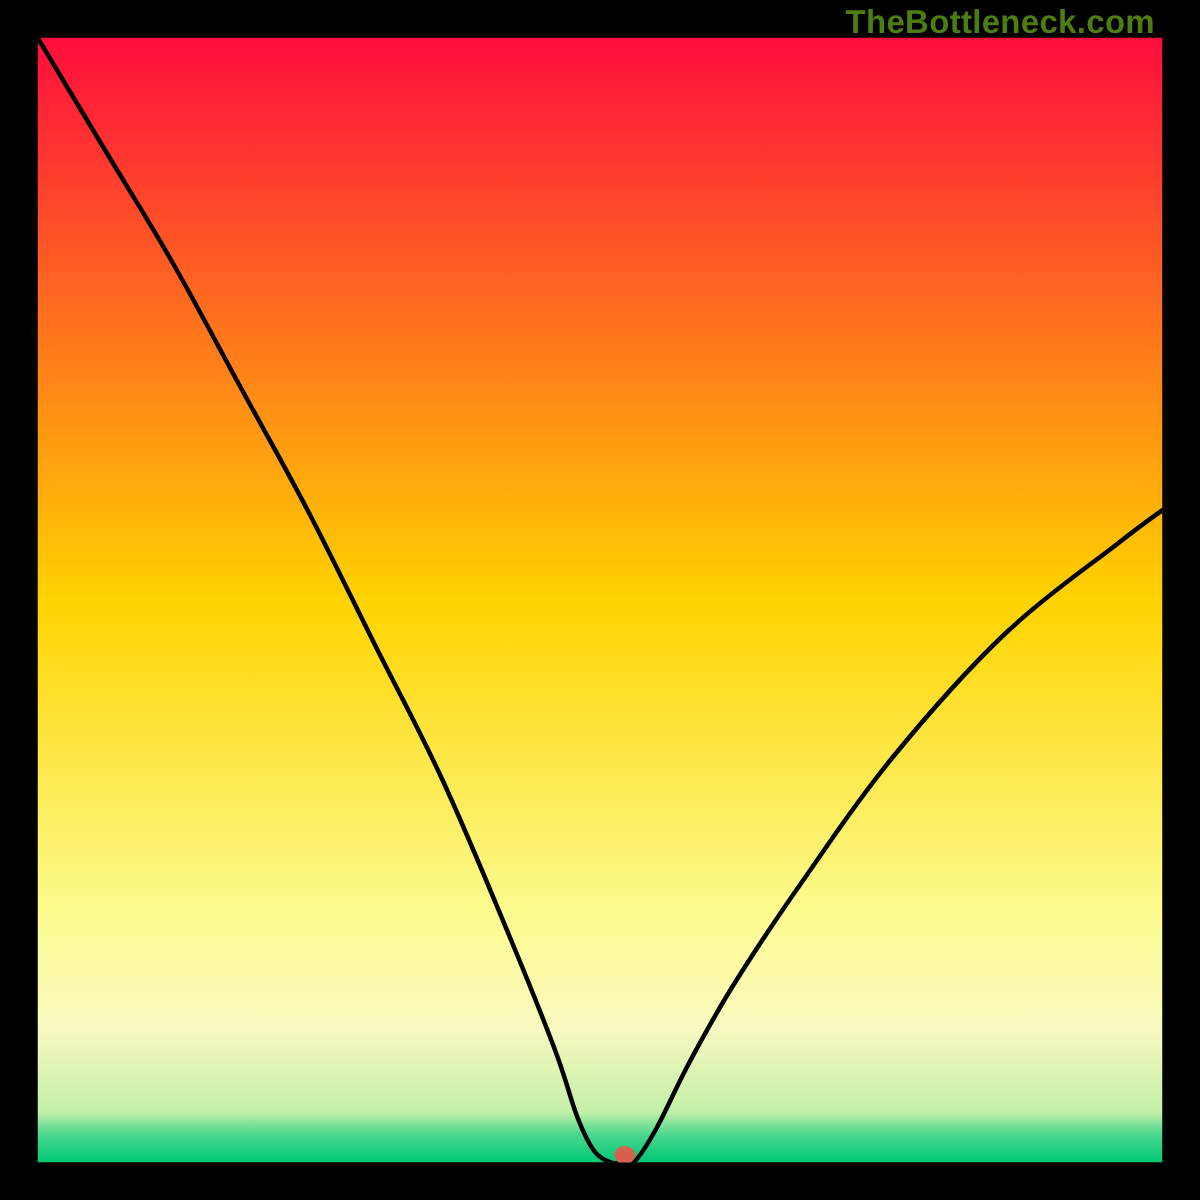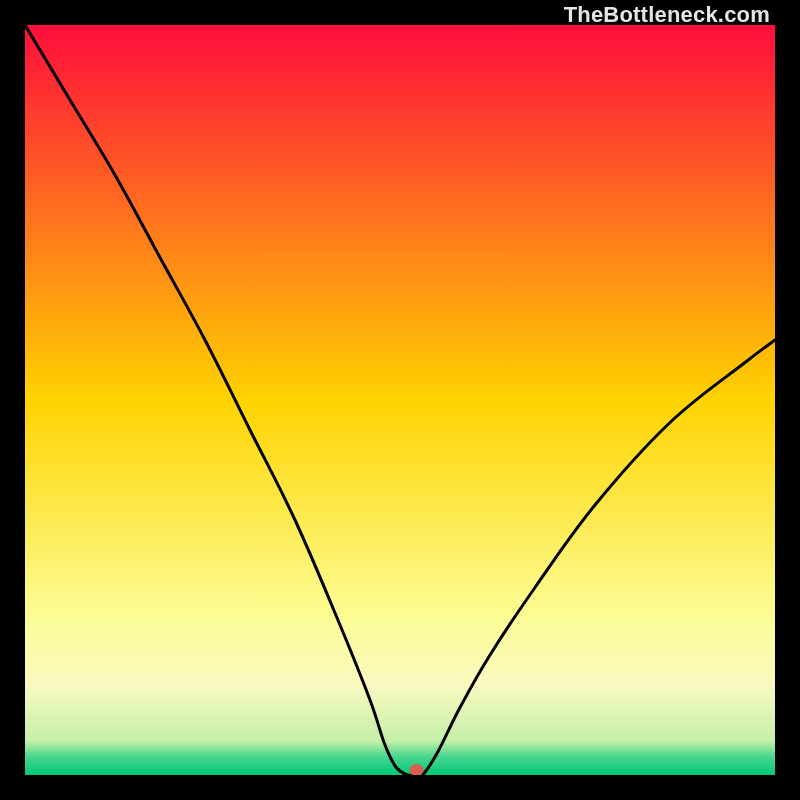--- a/index.html
+++ b/index.html
@@ -20,21 +20,21 @@
     width: 750px;
     height: 750px;
   }
   .watermark {
     position: absolute;
     top: 2px;
     right: 30px;
     font-family: Arial, sans-serif;
     font-size: 22px;
     font-weight: bold;
-    color: #e5e5e5;
+    color: #4d7c0f;
     letter-spacing: 0.2px;
   }
   svg { display: block; }
 </style>
 </head>
 <body>
 
 <div class="chart-container">
   <div class="plot-area">
     <svg width="750" height="750" viewBox="0 0 750 750">

